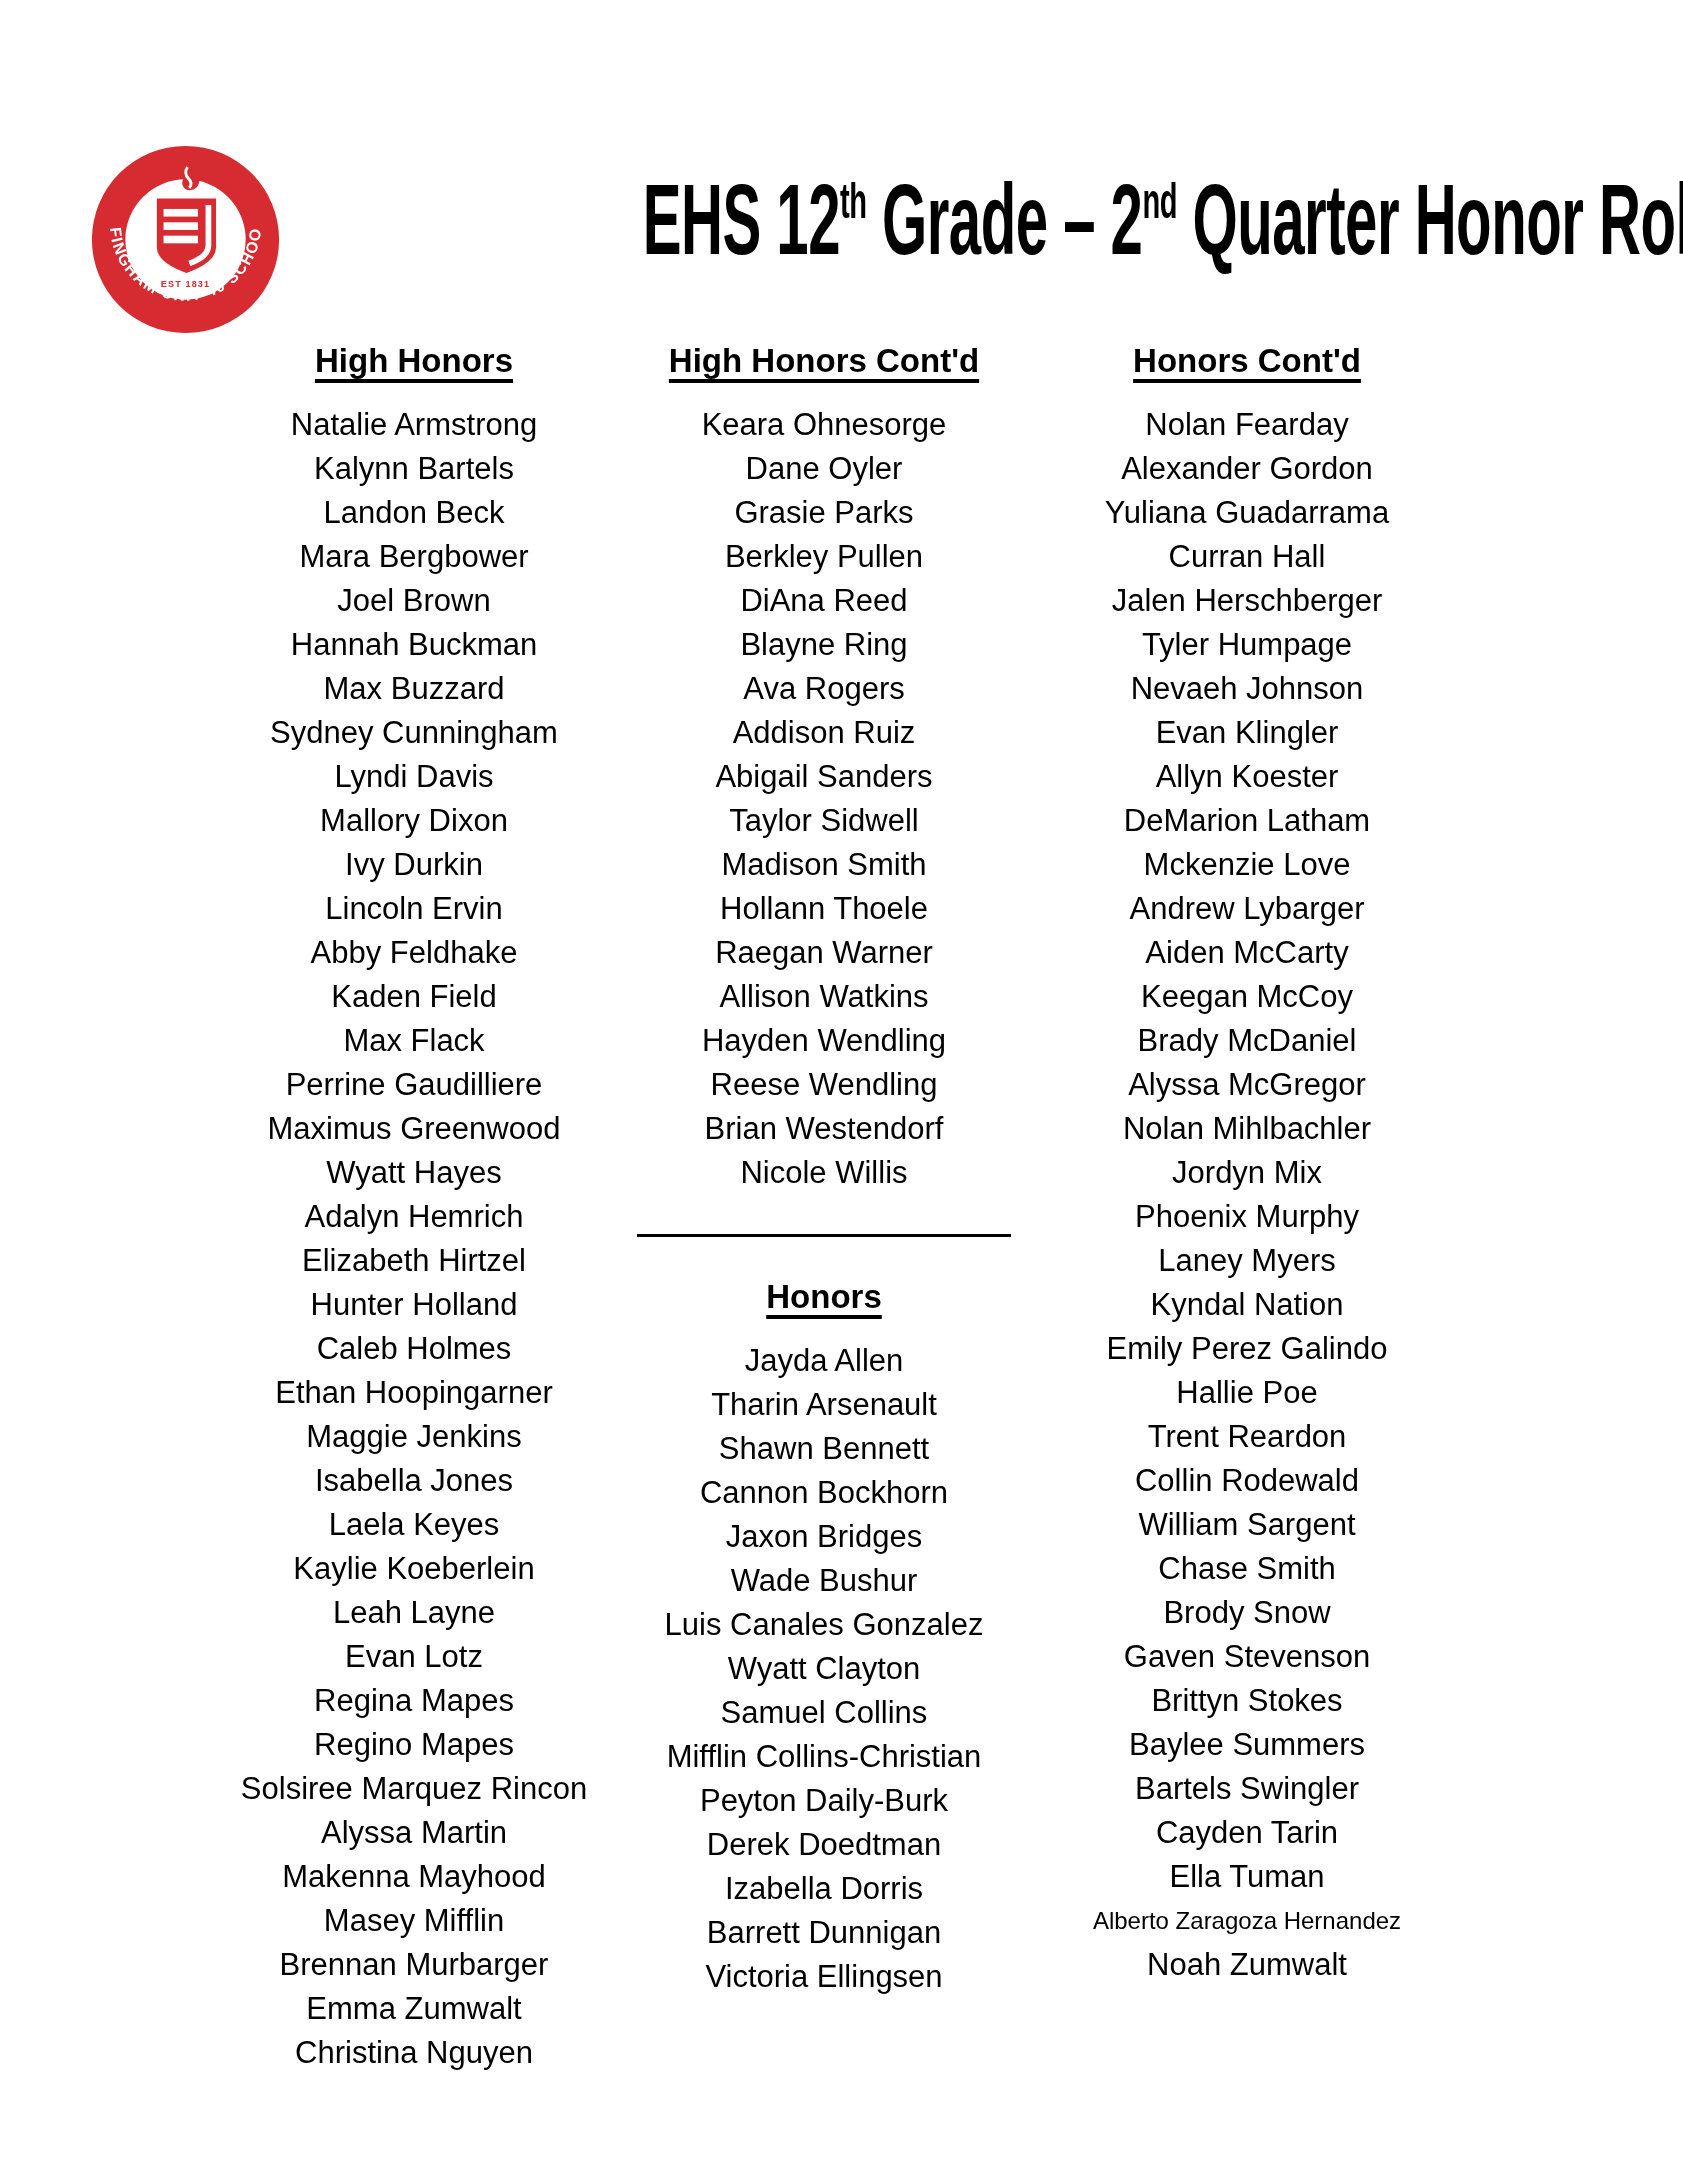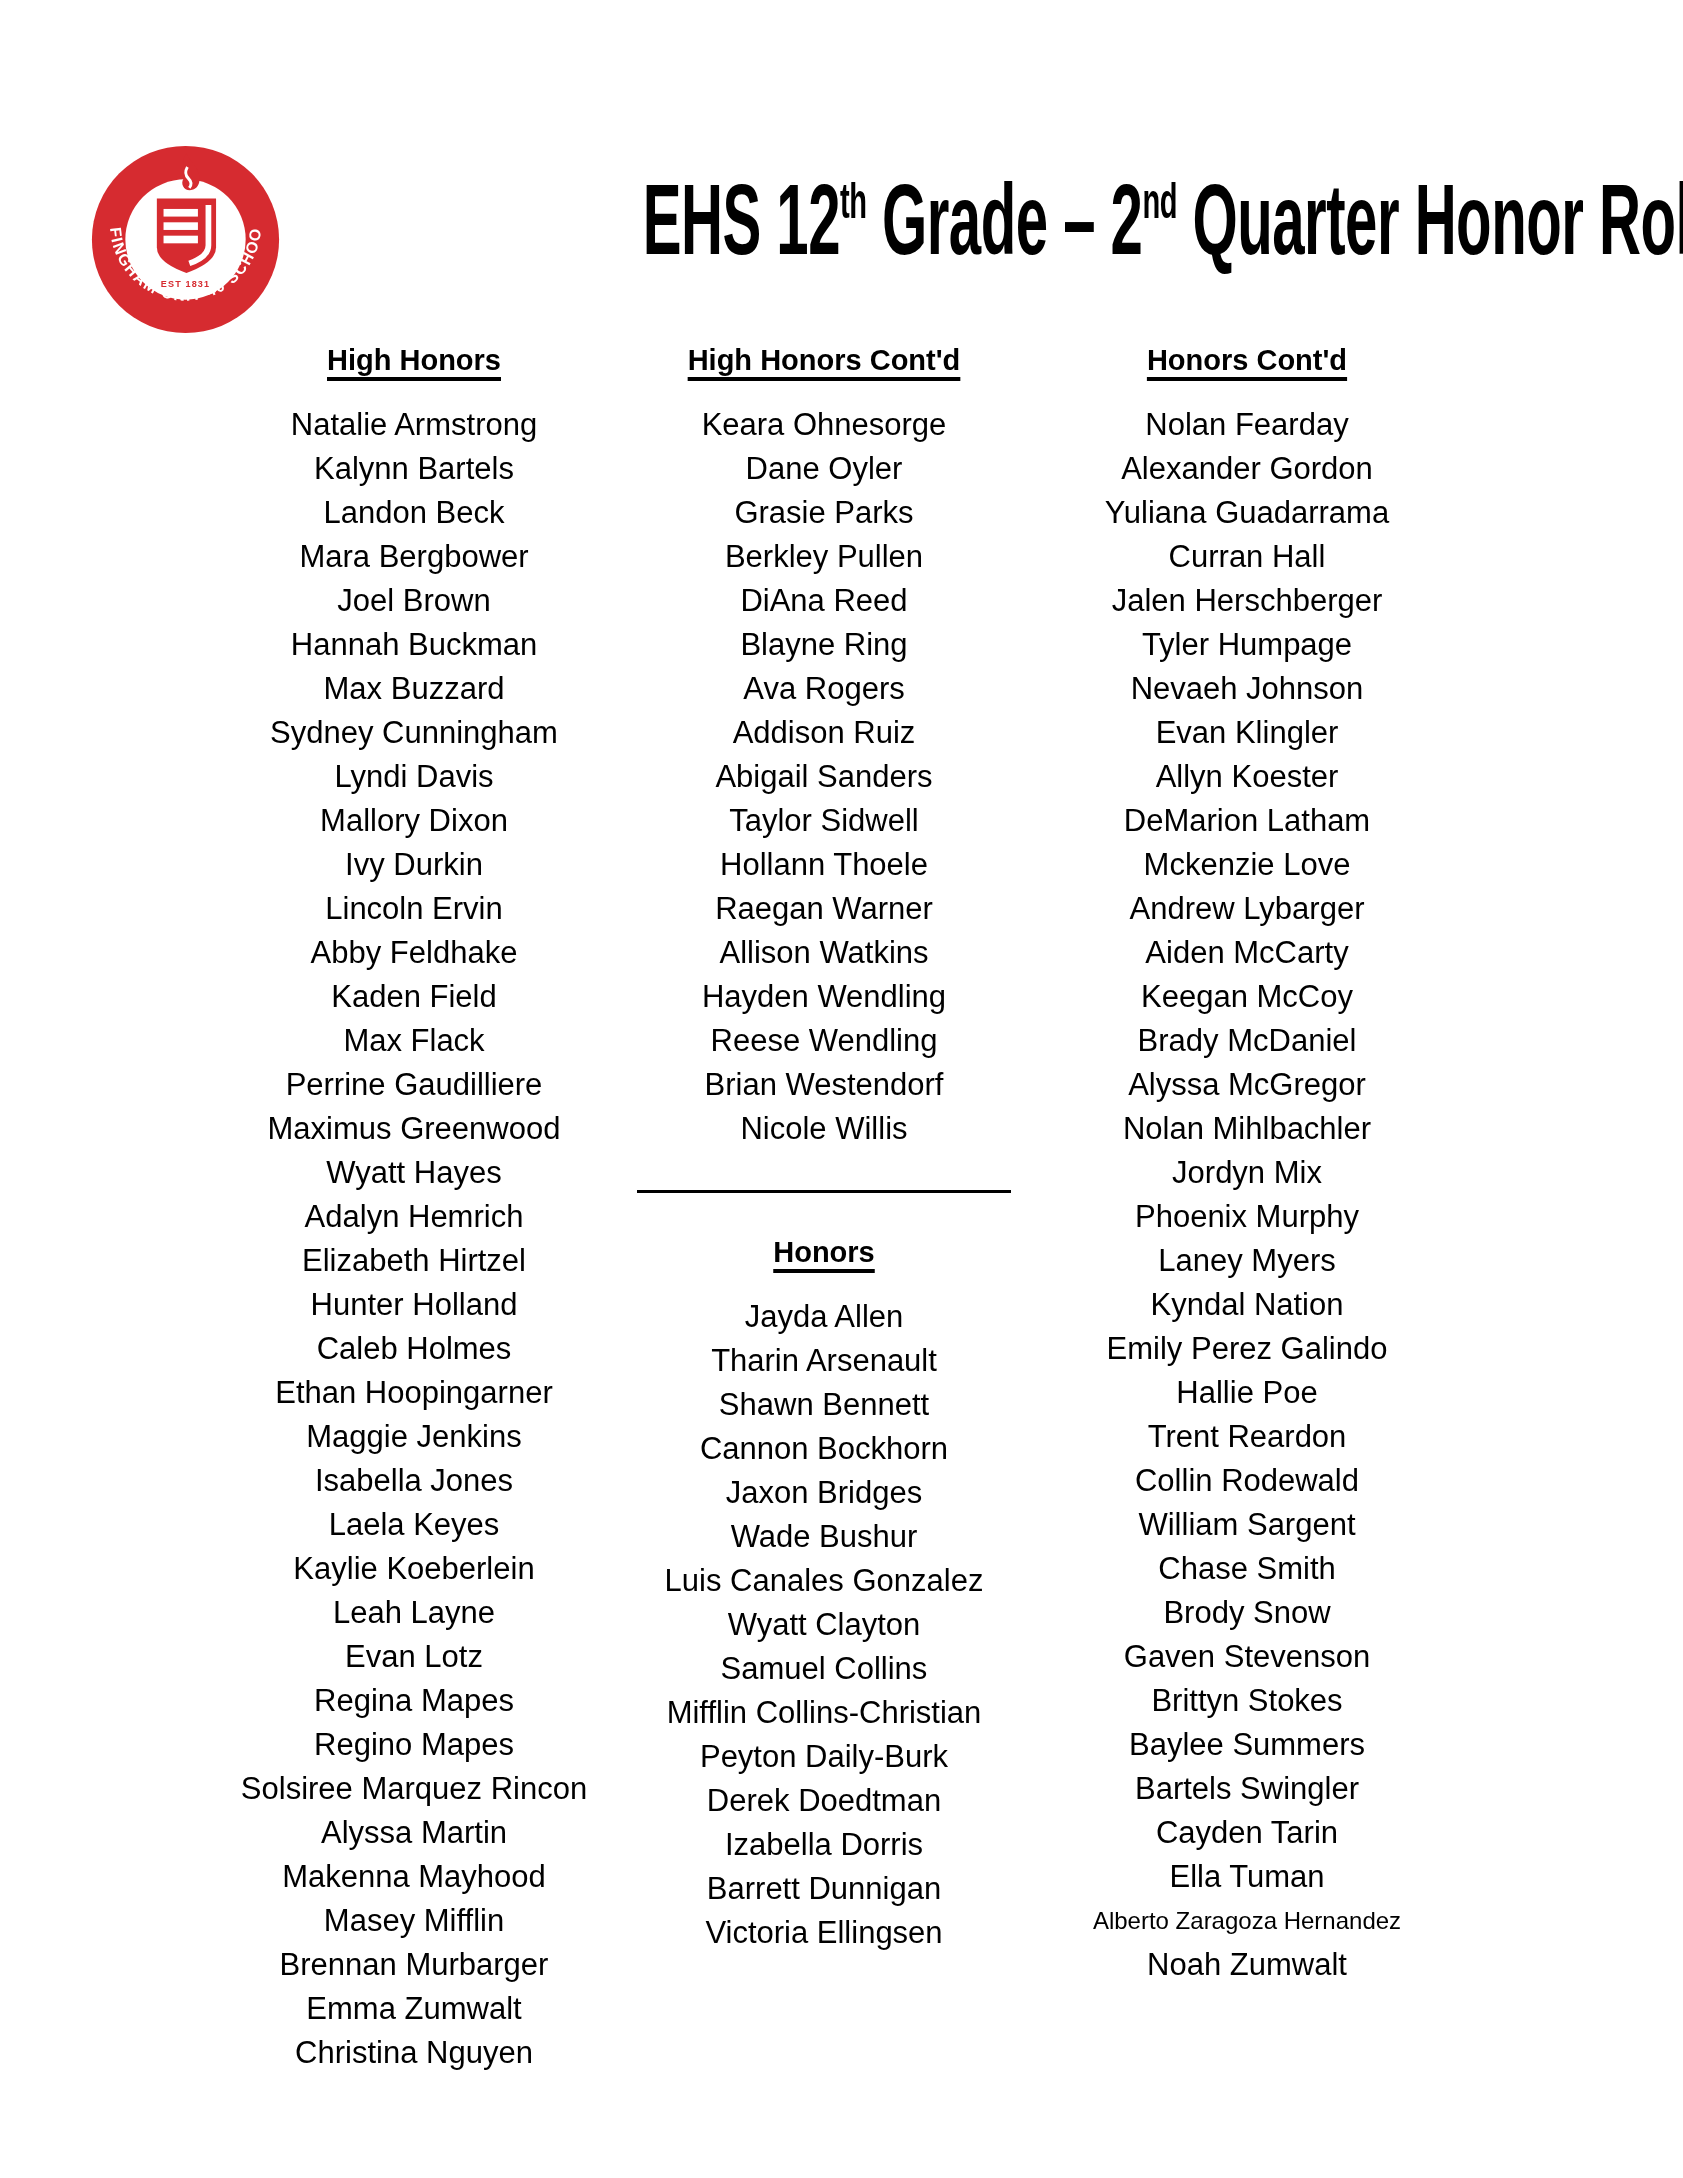--- a/index.html
+++ b/index.html
@@ -45,21 +45,21 @@
     top: 340px;
     width: 468px;
     text-align: center;
   }
   .col-0 { left: 180px; }
   .col-1 { left: 590px; }
   .col-2 { left: 1013px; }
 
   .section-header {
     height: 63px;
-    font-size: 29px;
+    font-size: 33px;
     font-weight: 700;
     line-height: 41px;
     text-decoration: underline;
     text-decoration-thickness: 3.6px;
     text-underline-offset: 7.2px;
   }
   .name {
     height: 44px;
     line-height: 44px;
     font-size: 31px;
@@ -153,20 +153,21 @@
       <div class="name">Keara Ohnesorge</div>
       <div class="name">Dane Oyler</div>
       <div class="name">Grasie Parks</div>
       <div class="name">Berkley Pullen</div>
       <div class="name">DiAna Reed</div>
       <div class="name">Blayne Ring</div>
       <div class="name">Ava Rogers</div>
       <div class="name">Addison Ruiz</div>
       <div class="name">Abigail Sanders</div>
       <div class="name">Taylor Sidwell</div>
+      <div class="name">Madison Smith</div>
       <div class="name">Hollann Thoele</div>
       <div class="name">Raegan Warner</div>
       <div class="name">Allison Watkins</div>
       <div class="name">Hayden Wendling</div>
       <div class="name">Reese Wendling</div>
       <div class="name">Brian Westendorf</div>
       <div class="name">Nicole Willis</div>
       <div class="divider">
         <div class="divider-line"></div>
       </div>

